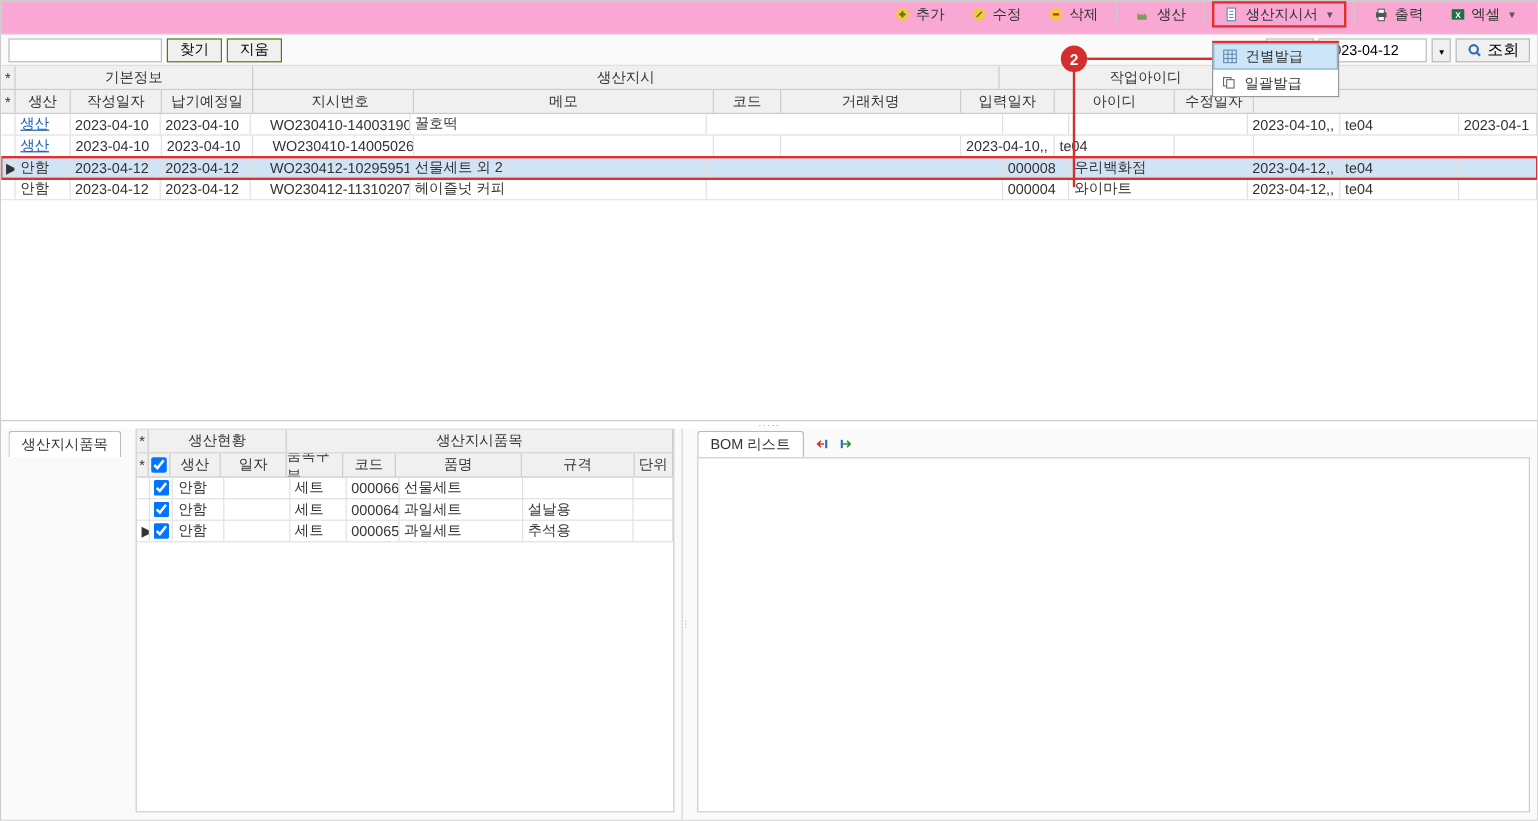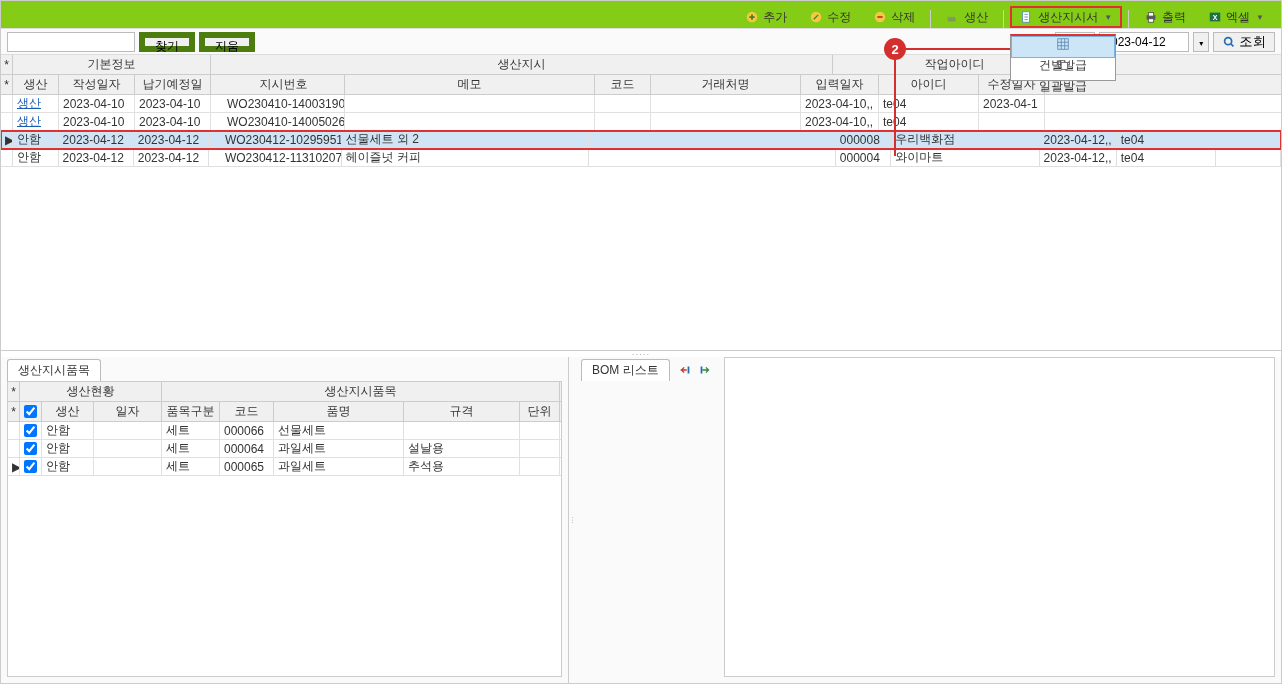--- a/index.html
+++ b/index.html
@@ -1,41 +1,41 @@
 <!DOCTYPE html>
 <html><head>
 <meta charset="utf-8">
 <style>
 * { box-sizing: border-box; margin: 0; padding: 0; }
 body { font-family: "Malgun Gothic", "맑은 고딕", sans-serif; font-size: 12px; color: #333; background: #f5f5f5; width: 1282px; height: 684px; overflow: hidden; position: relative; }
 
 .app { width: 1282px; height: 684px; background: #fff; border: 1px solid #ccc; display: flex; flex-direction: column; }
 
 
-.toolbar { height: 28px; background: #84cc16; border-bottom: 1px solid #ddd; display: flex; align-items: flex-end; justify-content: flex-end; padding: 0 8px; gap: 4px; }
+.toolbar { height: 28px; background: #f9a8d4; border-bottom: 1px solid #ddd; display: flex; align-items: flex-start; justify-content: flex-end; padding: 0 8px; gap: 4px; }
 .toolbar-btn { height: 22px; padding: 0 8px; display: inline-flex; align-items: center; gap: 4px; cursor: pointer; border: 1px solid transparent; }
 .toolbar-sep { width: 1px; height: 18px; background: #ccc; margin: 0 2px; }
 .toolbar-btn.highlighted { border: 2px solid #e03030; position: relative; }
 .icon-small { width: 14px; height: 14px; display: inline-block; }
 .dropdown-arrow { font-size: 8px; color: #555; margin-left: 2px; }
 
 
 .dropdown-menu { position: absolute; top: 34px; left: 1010px; width: 106px; background: #fff; border: 1px solid #999; border-top: 2px solid #e03030; z-index: 100; }
-.dropdown-item { height: 22px; display: flex; align-items: center; padding: 0 6px; gap: 6px; cursor: pointer; flex-direction: column; }
+.dropdown-item { height: 22px; display: flex; align-items: center; padding: 0 6px; gap: 6px; cursor: pointer; }
 .dropdown-item.selected { background: #cde6f7; border: 1px solid #7ab3e0; }
 
 
 .badge-2 { position: absolute; top: 38px; left: 884px; width: 22px; height: 22px; border-radius: 50%; background: #d32f2f; color: #fff; display: flex; align-items: center; justify-content: center; font-weight: bold; font-size: 13px; z-index: 101; }
 .red-line-h { position: absolute; top: 48px; left: 906px; width: 104px; height: 2px; background: #d32f2f; z-index: 50; }
 .red-line-v { position: absolute; top: 48px; left: 894px; width: 2px; height: 108px; background: #d32f2f; z-index: 50; }
 
 
 .search-row { height: 26px; background: #fafafa; border-bottom: 1px solid #ddd; display: flex; align-items: center; padding: 0 6px; gap: 4px; }
 .search-input { width: 128px; height: 20px; border: 1px solid #bbb; padding: 0 4px; }
-.btn-small { height: 20px; padding: 0 10px; border: 6px solid #4d7c0f; background: #f0f0f0; cursor: pointer; font-size: 12px; text-align: right; }
+.btn-small { height: 20px; padding: 0 10px; border: 1px solid #4d7c0f; background: #f0f0f0; cursor: pointer; font-size: 12px; text-align: right; }
 .search-right { margin-left: auto; display: flex; align-items: center; gap: 4px; }
 .date-input { width: 90px; height: 20px; border: 1px solid #bbb; padding: 0 4px; font-size: 12px; }
 .date-combo { width: 16px; height: 20px; border: 1px solid #bbb; background: #f0f0f0; }
 .query-btn { height: 20px; padding: 0 8px; border: 1px solid #bbb; background: #f0f0f0; display: inline-flex; align-items: center; gap: 3px; cursor: pointer; }
 
 
 .grid-wrap { flex: 0 0 296px; overflow: hidden; border-bottom: 1px solid #ccc; background: #fff; }
 .grid-header1 { display: flex; height: 20px; background: #f0f0f0; border-bottom: 1px solid #ccc; }
 .grid-header2 { display: flex; height: 20px; background: #f0f0f0; border-bottom: 1px solid #ccc; }
 .gh { border-right: 1px solid #ccc; display: flex; align-items: center; justify-content: center; font-size: 12px; overflow: hidden; }
@@ -62,22 +62,22 @@
 .w-basic { width: 198px; }
 .w-prodinst { width: 622px; }
 .w-vendor-grp { width: 206px; }
 .w-work-grp { width: 244px; }
 
 
 .splitter-h { height: 6px; display: flex; align-items: center; justify-content: center; color: #999; font-size: 8px; letter-spacing: 1px; cursor: row-resize; }
 
 
 .bottom-panels { flex: 1; display: flex; overflow: hidden; }
-.panel-left { width: 568px; border-right: 1px solid #ccc; display: flex; flex-direction: column; background: #fafafa; }
-.panel-right { flex: 1; display: flex; background: #fafafa; position: relative; }
+.panel-left { width: 568px; border-right: 1px solid #ccc; display: flex; background: #fafafa; }
+.panel-right { flex: 1; display: flex; flex-direction: column; background: #fafafa; position: relative; }
 .splitter-v { width: 6px; display: flex; align-items: center; justify-content: center; color: #999; font-size: 8px; cursor: col-resize; background: #fafafa; }
 
 .tab-row { height: 24px; display: flex; align-items: flex-end; padding: 2px 6px 0 6px; background: #fafafa; }
 .tab { height: 22px; padding: 0 10px; border: 1px solid #bbb; border-bottom: none; background: #fff; display: flex; align-items: center; font-size: 12px; border-radius: 3px 3px 0 0; }
 .tab-icons { margin-left: 8px; display: flex; gap: 6px; align-items: center; height: 22px; }
 
 
 .bgrid-wrap { flex: 1; border: 1px solid #ccc; margin: 0 6px 6px 6px; background: #fff; overflow: hidden; }
 .bgrid-header1 { display: flex; height: 20px; background: #f0f0f0; border-bottom: 1px solid #ccc; }
 .bgrid-header2 { display: flex; height: 20px; background: #f0f0f0; border-bottom: 1px solid #ccc; }
@@ -244,20 +244,21 @@
       <div class="gh w-userid">아이디</div>
       <div class="gh w-moddate">수정일자</div>
     </div>
     <div class="grid-body" id="main-grid-body">
         <div class="grid-row">
           <div class="gc w-handle"></div>
           <div class="gc w-prod link">생산</div>
           <div class="gc w-date1">2023-04-10</div>
           <div class="gc w-date2">2023-04-10</div>
           <div class="gc w-order">WO230410-14003190</div>
+          <div class="gc w-desc">꿀호떡</div>
           <div class="gc w-memo"></div>
           <div class="gc w-code"></div>
           <div class="gc w-vendor"></div>
           <div class="gc w-regdate">2023-04-10,,</div>
           <div class="gc w-userid">te04</div>
           <div class="gc w-moddate">2023-04-1</div>
         </div>
         <div class="grid-row">
           <div class="gc w-handle"></div>
           <div class="gc w-prod link">생산</div>

